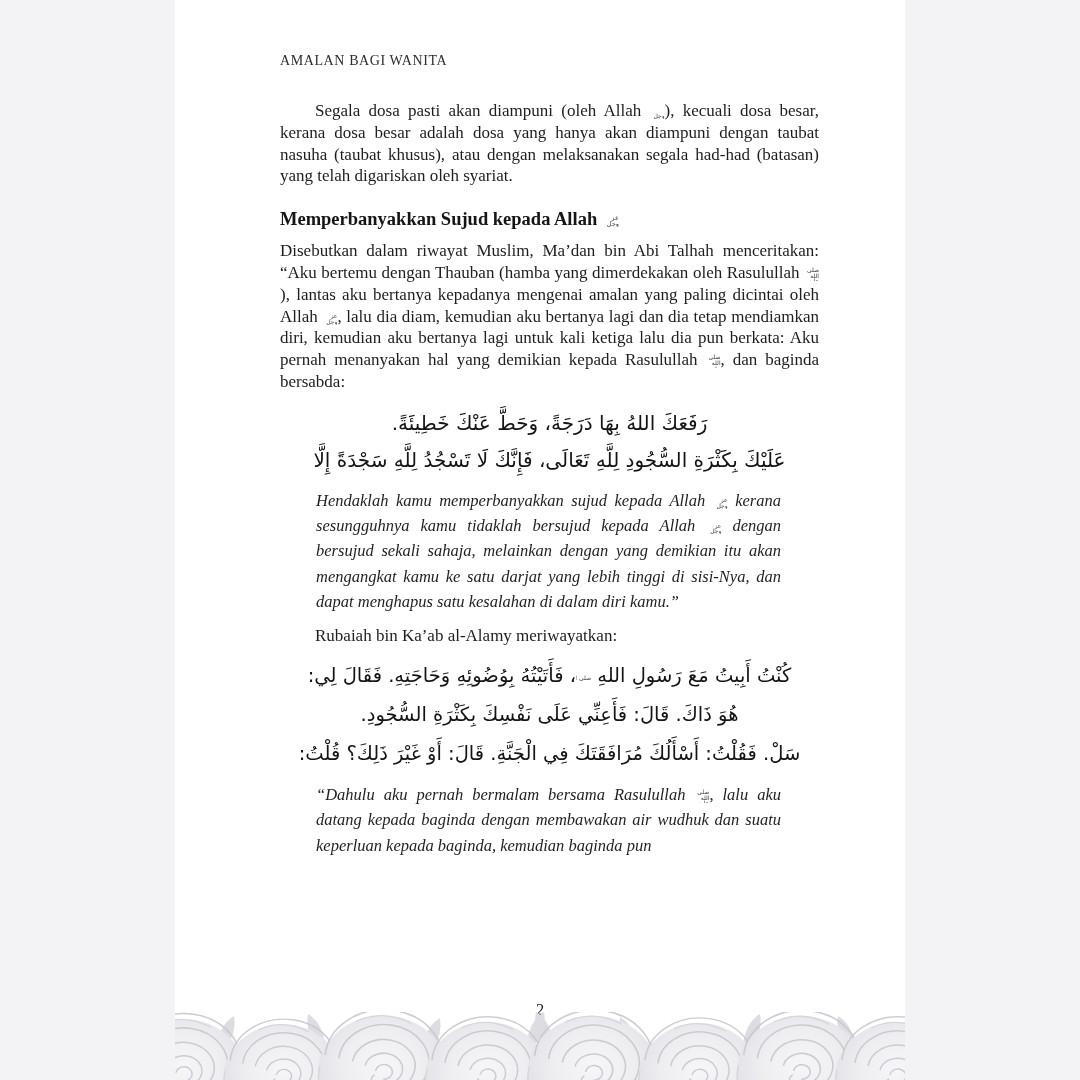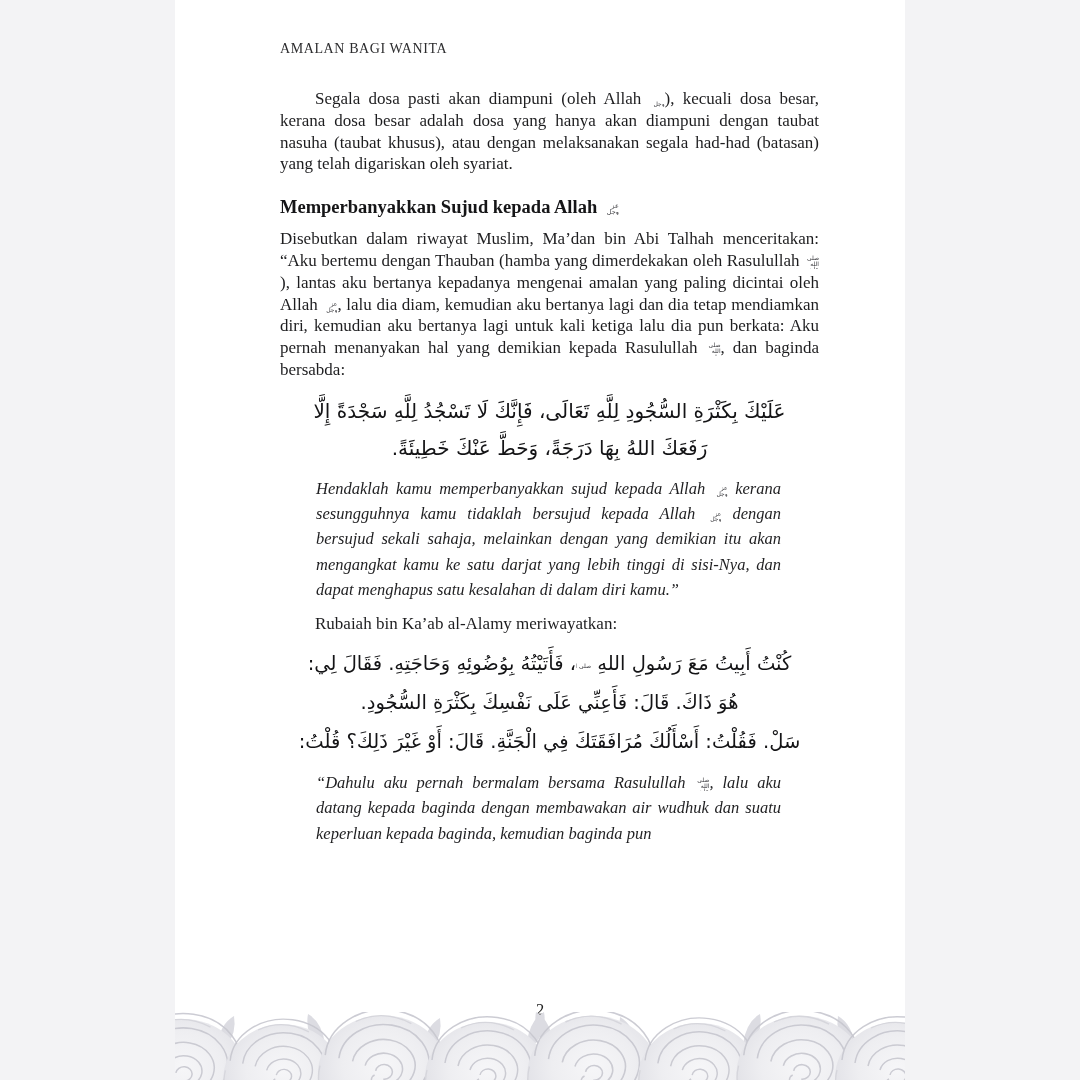--- a/index.html
+++ b/index.html
@@ -8,21 +8,21 @@
     background:#f3f3f5;
     font-family:"Liberation Serif","DejaVu Serif",serif;
   }
   .canvas{position:relative;width:1080px;height:1080px;background:#f3f3f5;}
   .side-band{position:absolute;top:0;width:175px;height:1080px;background:#f3f3f5;}
   .side-band.left{left:0;}
   .side-band.right{right:0;}
   .page{
     position:absolute;left:175px;top:0;width:730px;height:1080px;
     background:#ffffff;box-sizing:border-box;
-    padding:40px 86px 0 105px;
+    padding:52px 86px 0 105px;
     color:#1d1d1f;
   }
   .running-head{
     font-size:14px;letter-spacing:.6px;color:#2c2c2e;
     margin:0 0 31px 0;line-height:17px;
   }
   p.body{
     font-size:17px;line-height:21.8px;text-align:justify;
     margin:0 0 9px 0;
   }
@@ -72,22 +72,22 @@
 
     <div class="running-head">AMALAN BAGI WANITA</div>
 
     <p class="body indent">Segala dosa pasti akan diampuni (oleh Allah <span class="hon">عز وجل</span>), kecuali dosa besar, kerana dosa besar adalah dosa yang hanya  akan diampuni dengan taubat nasuha (taubat khusus), atau dengan melaksanakan segala had-had (batasan) yang telah digariskan oleh syariat.</p>
 
     <h2 class="section-heading">Memperbanyakkan Sujud kepada Allah <span class="hon">عز وجل</span></h2>
 
     <p class="body">Disebutkan dalam riwayat Muslim, Ma’dan bin Abi Talhah menceritakan: “Aku bertemu dengan Thauban (hamba yang dimerdekakan oleh Rasulullah <span class="hon">صلى الله عليه وسلم</span>), lantas aku bertanya kepadanya mengenai amalan yang paling dicintai oleh Allah <span class="hon">عز وجل</span>, lalu dia diam, kemudian aku bertanya lagi dan dia tetap mendiamkan diri, kemudian aku bertanya lagi untuk kali ketiga lalu dia pun berkata: Aku pernah menanyakan hal yang demikian kepada Rasulullah <span class="hon">صلى الله عليه وسلم</span>, dan baginda bersabda:</p>
 
     <div class="arabic">
+      <div class="aline">رَفَعَكَ اللهُ بِهَا دَرَجَةً، وَحَطَّ عَنْكَ خَطِيئَةً.</div>
       <div class="aline">عَلَيْكَ بِكَثْرَةِ السُّجُودِ لِلَّهِ تَعَالَى، فَإِنَّكَ لَا تَسْجُدُ لِلَّهِ سَجْدَةً إِلَّا</div>
-      <div class="aline">رَفَعَكَ اللهُ بِهَا دَرَجَةً، وَحَطَّ عَنْكَ خَطِيئَةً.</div>
     </div>
 
     <p class="italicblock">Hendaklah kamu memperbanyakkan sujud kepada Allah <span class="hon">عز وجل</span> kerana sesungguhnya kamu tidaklah bersujud kepada Allah <span class="hon">عز وجل</span> dengan bersujud sekali sahaja, melainkan dengan yang demikian itu akan mengangkat kamu ke satu darjat yang lebih tinggi di sisi-Nya, dan dapat menghapus satu kesalahan di dalam diri kamu.”</p>
 
 
     <p class="body indent">Rubaiah bin Ka’ab al-Alamy meriwayatkan:</p>
 
     <div class="arabic arabic2">
       <div class="aline">كُنْتُ أَبِيتُ مَعَ رَسُولِ اللهِ <span class="hon">صلى الله عليه وسلم</span>، فَأَتَيْتُهُ بِوُضُوئِهِ وَحَاجَتِهِ. فَقَالَ لِي:</div>
       <div class="aline">هُوَ ذَاكَ. قَالَ: فَأَعِنِّي عَلَى نَفْسِكَ بِكَثْرَةِ السُّجُودِ.</div>

